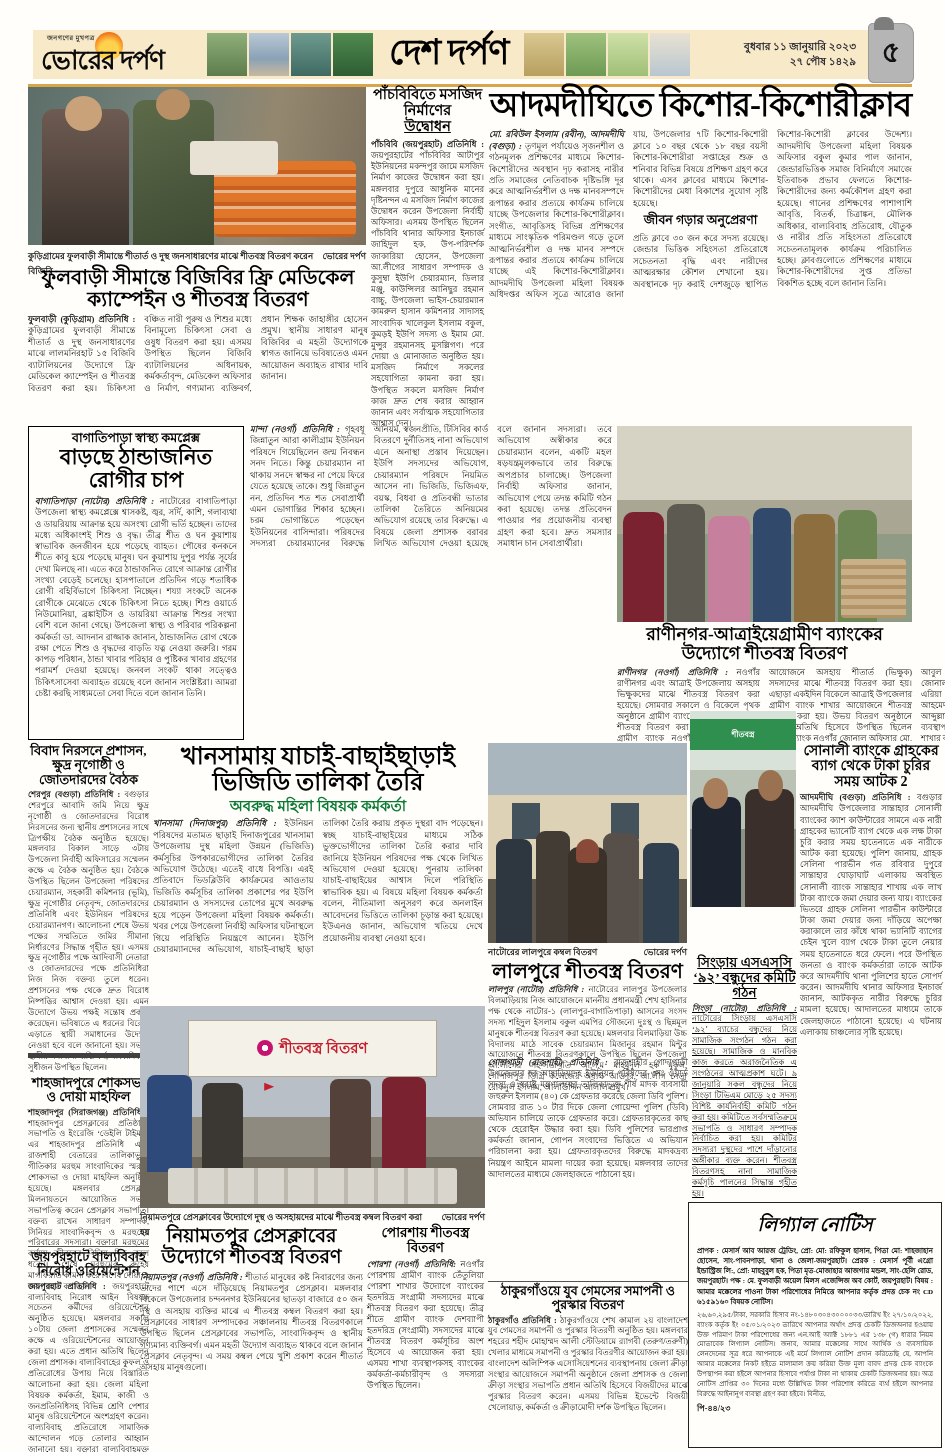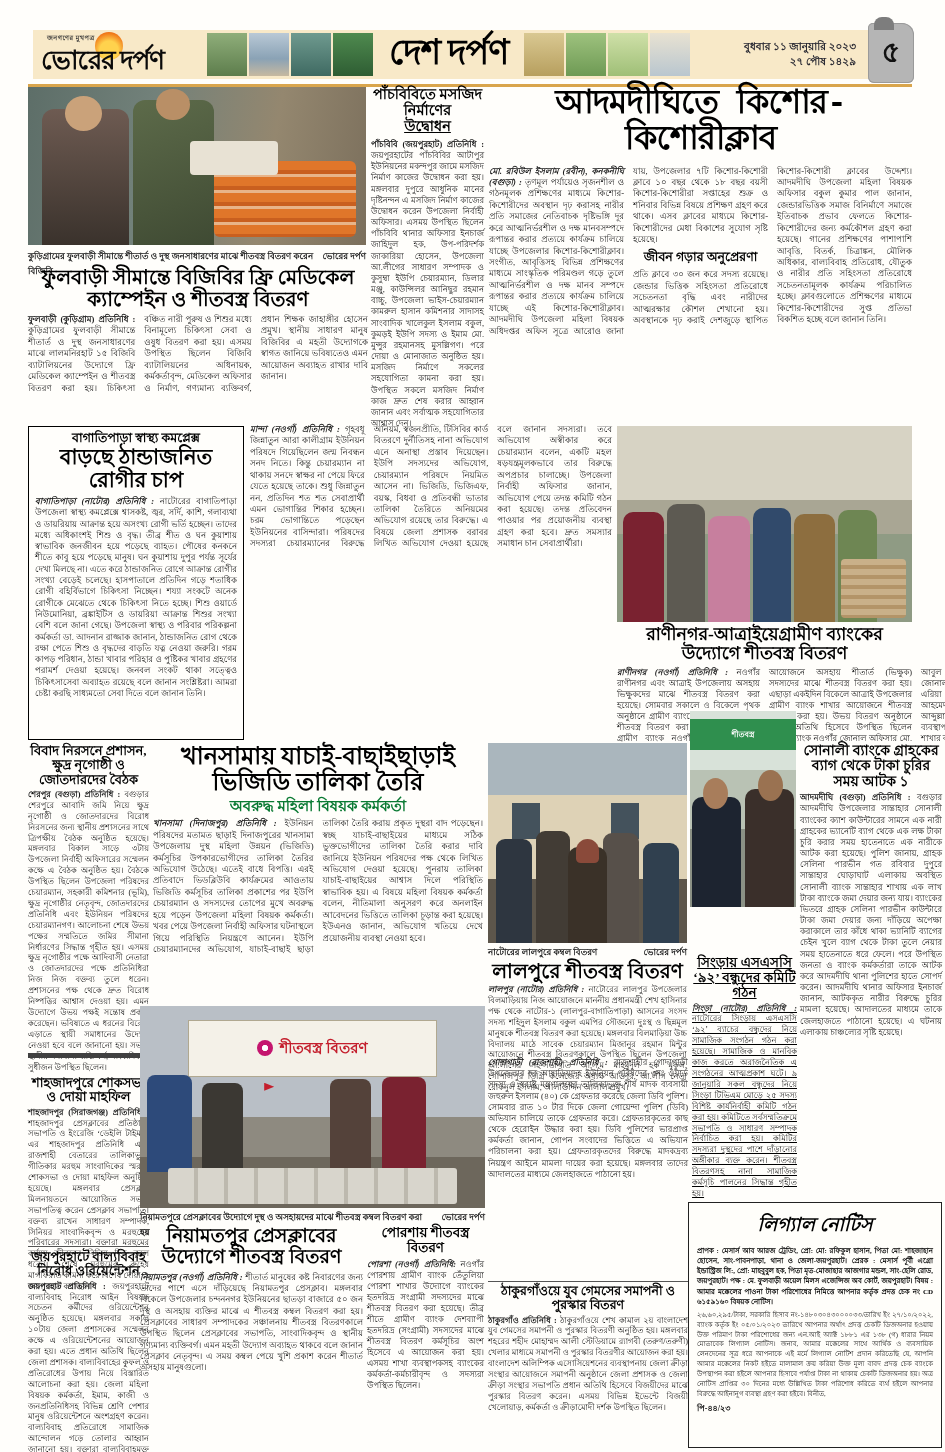--- a/index.html
+++ b/index.html
@@ -95,23 +95,23 @@
   <div class="abs" style="left:371px;top:87px;width:113px;height:336px;">
     <div class="hl" style="font-size:14.5px;">পাঁচবিবিতে মসজিদ নির্মাণের</div>
     <div class="hl underl" style="font-size:14.5px;margin-bottom:4px;">উদ্বোধন</div>
     <div class="bd" style="font-size:8.4px;">
       <span class="bl">পাঁচবিবি (জয়পুরহাট) প্রতিনিধি :</span>
       <span>জয়পুরহাটের পাঁচবিবির আটাপুর ইউনিয়নের মকন্দপুর জামে মসজিদ নির্মাণ কাজের উদ্বোধন করা হয়। মঙ্গলবার দুপুরে আধুনিক মানের দৃষ্টিনন্দন এ মসজিদ নির্মাণ কাজের উদ্বোধন করেন উপজেলা নির্বাহী অফিসার। এসময় উপস্থিত ছিলেন পাঁচবিবি থানার অফিসার ইনচার্জ জাহিদুল হক, উপ-পরিদর্শক জাকারিয়া হোসেন, উপজেলা আ.লীগের সাধারণ সম্পাদক ও কুসুম্বা ইউপি চেয়ারম্যান, ডিলার মঞ্জু, কাউন্সিলর আনিছুর রহমান বাচ্চু, উপজেলা ভাইস-চেয়ারম্যান কামরুল হাসান কমিশনার সাদাসহ সাংবাদিক খালেকুল ইসলাম বকুল, কুমড়ই ইউপি সদস্য ও ইমাম মো. মুন্সুর রহমানসহ মুসল্লিগণ। পরে দোয়া ও মোনাজাত অনুষ্ঠিত হয়। মসজিদ নির্মাণে সকলের সহযোগিতা কামনা করা হয়। উপস্থিত সকলে মসজিদ নির্মাণ কাজ দ্রুত শেষ করার আহ্বান জানান এবং সর্বাত্মক সহযোগিতার আশ্বাস দেন।</span>
     </div>
   </div>
 
   <div class="abs" style="left:489px;top:87px;width:423px;height:336px;">
-    <div class="hl" style="font-size:33px;margin-bottom:6px;letter-spacing:-1px;font-family:Liberation Mono, monospace;">আদমদীঘিতে কিশোর-কিশোরীক্লাব</div>
+    <div class="hl" style="font-size:33px;margin-bottom:6px;letter-spacing:-1px;">আদমদীঘিতে কিশোর-কিশোরীক্লাব</div>
     <div class="bd c3" style="height:272px;">
-      <span class="bl" style="font-style:italic;">মো. রবিউল ইসলাম (রবীন), কনকনীঘি (বগুড়া) :</span>
+      <span class="bl" style="font-style:italic;">মো. রবিউল ইসলাম (রবীন), আদমদীঘি (বগুড়া) :</span>
       <span>তৃণমূল পর্যায়েও সৃজনশীল ও গঠনমূলক প্রশিক্ষণের মাধ্যমে কিশোর-কিশোরীদের অবস্থান দৃঢ় করাসহ নারীর প্রতি সমাজের নেতিবাচক দৃষ্টিভঙ্গি দূর করে আত্মনির্ভরশীল ও দক্ষ মানবসম্পদে রূপান্তর করার প্রত্যয়ে কার্যক্রম চালিয়ে যাচ্ছে উপজেলার কিশোর-কিশোরীক্লাব। সংগীত, আবৃত্তিসহ বিভিন্ন প্রশিক্ষণের মাধ্যমে সাংস্কৃতিক পরিমণ্ডল গড়ে তুলে আত্মনির্ভরশীল ও দক্ষ মানব সম্পদে রূপান্তর করার প্রত্যয়ে কার্যক্রম চালিয়ে যাচ্ছে এই কিশোর-কিশোরীক্লাব। আদমদীঘি উপজেলা মহিলা বিষয়ক অধিদপ্তর অফিস সূত্রে আরোও জানা যায়, উপজেলার ৭টি কিশোর-কিশোরী ক্লাবে ১০ বছর থেকে ১৮ বছর বয়সী কিশোর-কিশোরীরা সপ্তাহের শুক্র ও শনিবার বিভিন্ন বিষয়ে প্রশিক্ষণ গ্রহণ করে থাকে। এসব ক্লাবের মাধ্যমে কিশোর-কিশোরীদের মেধা বিকাশের সুযোগ সৃষ্টি হয়েছে।</span>
       <div class="hl" style="font-size:12.5px;margin:5px 0;">জীবন গড়ার অনুপ্রেরণা</div>
       <span>প্রতি ক্লাবে ৩০ জন করে সদস্য রয়েছে। জেন্ডার ভিত্তিক সহিংসতা প্রতিরোধে সচেতনতা বৃদ্ধি এবং নারীদের আত্মরক্ষার কৌশল শেখানো হয়। অবস্থানকে দৃঢ় করাই দেশজুড়ে স্থাপিত কিশোর-কিশোরী ক্লাবের উদ্দেশ্য। আদমদীঘি উপজেলা মহিলা বিষয়ক অফিসার বকুল কুমার পাল জানান, জেন্ডারভিত্তিক সমাজ বিনির্মাণে সমাজে ইতিবাচক প্রভাব ফেলতে কিশোর-কিশোরীদের জন্য কর্মকৌশল গ্রহণ করা হয়েছে। গানের প্রশিক্ষণের পাশাপাশি আবৃত্তি, বিতর্ক, চিত্রাঙ্কন, মৌলিক অধিকার, বাল্যবিবাহ প্রতিরোধ, যৌতুক ও নারীর প্রতি সহিংসতা প্রতিরোধে সচেতনতামূলক কার্যক্রম পরিচালিত হচ্ছে। ক্লাবগুলোতে প্রশিক্ষণের মাধ্যমে কিশোর-কিশোরীদের সুপ্ত প্রতিভা বিকশিত হচ্ছে বলে জানান তিনি।</span>
     </div>
   </div>
 
   <div class="abs boxed" style="left:28px;top:426px;width:216px;height:314px;">
     <div class="hl" style="font-size:12.5px;">বাগাতিপাড়া স্বাস্থ্য কমপ্লেক্স</div>
     <div class="hl" style="font-size:21px;margin-bottom:4px;">বাড়ছে ঠান্ডাজনিত রোগীর চাপ</div>
     <div class="bd" style="font-size:8.5px;">
@@ -246,21 +246,21 @@
   <div class="photo" style="left:690px;top:711px;width:106px;height:196px;background:linear-gradient(#d8e2d9 0 30%,#b9c2b4 30% 60%,#8b9185 60%);">
     <div class="pp" style="left:0;top:4%;width:100%;height:16%;background:#2f8f4e;display:flex;align-items:center;justify-content:center;">
       <span style="color:#fff;font-weight:700;font-size:8px;">শীতবস্ত্র</span>
     </div>
     <div class="pp" style="left:2%;bottom:0;width:46%;height:56%;background:#1d2430;border-radius:10px 10px 0 0;"></div>
     <div class="pp" style="left:12%;bottom:50%;width:24%;height:16%;background:#a87d5b;border-radius:50%;"></div>
     <div class="pp" style="right:2%;bottom:0;width:46%;height:60%;background:#3a2f2a;border-radius:10px 10px 0 0;"></div>
     <div class="pp" style="right:12%;bottom:54%;width:24%;height:16%;background:#9a7251;border-radius:50%;"></div>
   </div>
   <div class="abs" style="left:800px;top:743px;width:142px;height:455px;">
-    <div class="hl" style="font-size:14px;margin-bottom:3px;">সোনালী ব্যাংকে গ্রাহকের ব্যাগ থেকে টাকা চুরির সময় আটক ১</div>
+    <div class="hl" style="font-size:14px;margin-bottom:3px;">সোনালী ব্যাংকে গ্রাহকের ব্যাগ থেকে টাকা চুরির সময় আটক 2</div>
     <div class="bd" style="font-size:8.4px;">
       <span class="bl">আদমদীঘি (বগুড়া) প্রতিনিধি :</span>
       <span>বগুড়ার আদমদীঘি উপজেলার সান্তাহার সোনালী ব্যাংকের ক্যাশ কাউন্টারের সামনে এক নারী গ্রাহকের ভ্যানেটি ব্যাগ থেকে এক লক্ষ টাকা চুরি করার সময় হাতেনাতে এক নারীকে আটক করা হয়েছে। পুলিশ জানায়, গ্রাহক সেলিনা পারভীন গত রবিবার দুপুরে সান্তাহার ঘোড়াঘাট এলাকায় অবস্থিত সোনালী ব্যাংক সান্তাহার শাখায় এক লাখ টাকা ব্যাংকে জমা দেয়ার জন্য যায়। ব্যাংকের ভিতরে গ্রাহক সেলিনা পারভীন কাউন্টারে টাকা জমা দেয়ার জন্য দাঁড়িয়ে অপেক্ষা করাকালে তার কাঁধে থাকা ভ্যানিটি ব্যাগের চেইন খুলে ব্যাগ থেকে টাকা তুলে নেয়ার সময় হাতেনাতে ধরে ফেলে। পরে উপস্থিত জনতা ও ব্যাংক কর্মকর্তারা তাকে আটক করে আদমদীঘি থানা পুলিশের হাতে সোপর্দ করেন। আদমদীঘি থানার অফিসার ইনচার্জ জানান, আটককৃত নারীর বিরুদ্ধে চুরির মামলা হয়েছে। আদালতের মাধ্যমে তাকে জেলহাজতে পাঠানো হয়েছে। এ ঘটনায় এলাকায় চাঞ্চল্যের সৃষ্টি হয়েছে।</span>
     </div>
   </div>
   <div class="abs" style="left:692px;top:956px;width:105px;height:242px;text-decoration:underline;">
     <div class="hl" style="font-size:13.5px;margin-bottom:3px;">সিংড়ায় এসএসসি ‘৯২’ বন্ধুদের কমিটি গঠন</div>
     <div class="bd" style="font-size:8.2px;">
       <span class="bl" style="font-style:italic;">সিংড়া (নাটোর) প্রতিনিধি :</span>
       <span>নাটোরের সিংড়ায় এসএসসি ‘৯২’ ব্যাচের বন্ধুদের নিয়ে সামাজিক সংগঠন গঠন করা হয়েছে। সামাজিক ও মানবিক কাজ করতে অরাজনৈতিক এ সংগঠনের আত্মপ্রকাশ ঘটে। ৯ জানুয়ারি সকল বন্ধুদের নিয়ে সিংড়া টিভিএম মোড়ে ২৫ সদস্য বিশিষ্ট কার্যনির্বাহী কমিটি গঠন করা হয়। কমিটিতে সর্বসম্মতিক্রমে সভাপতি ও সাধারণ সম্পাদক নির্বাচিত করা হয়। কমিটির সদস্যরা দুস্থদের পাশে দাঁড়ানোর অঙ্গীকার ব্যক্ত করেন। শীতবস্ত্র বিতরণসহ নানা সামাজিক কর্মসূচি পালনের সিদ্ধান্ত গৃহীত হয়।</span>

